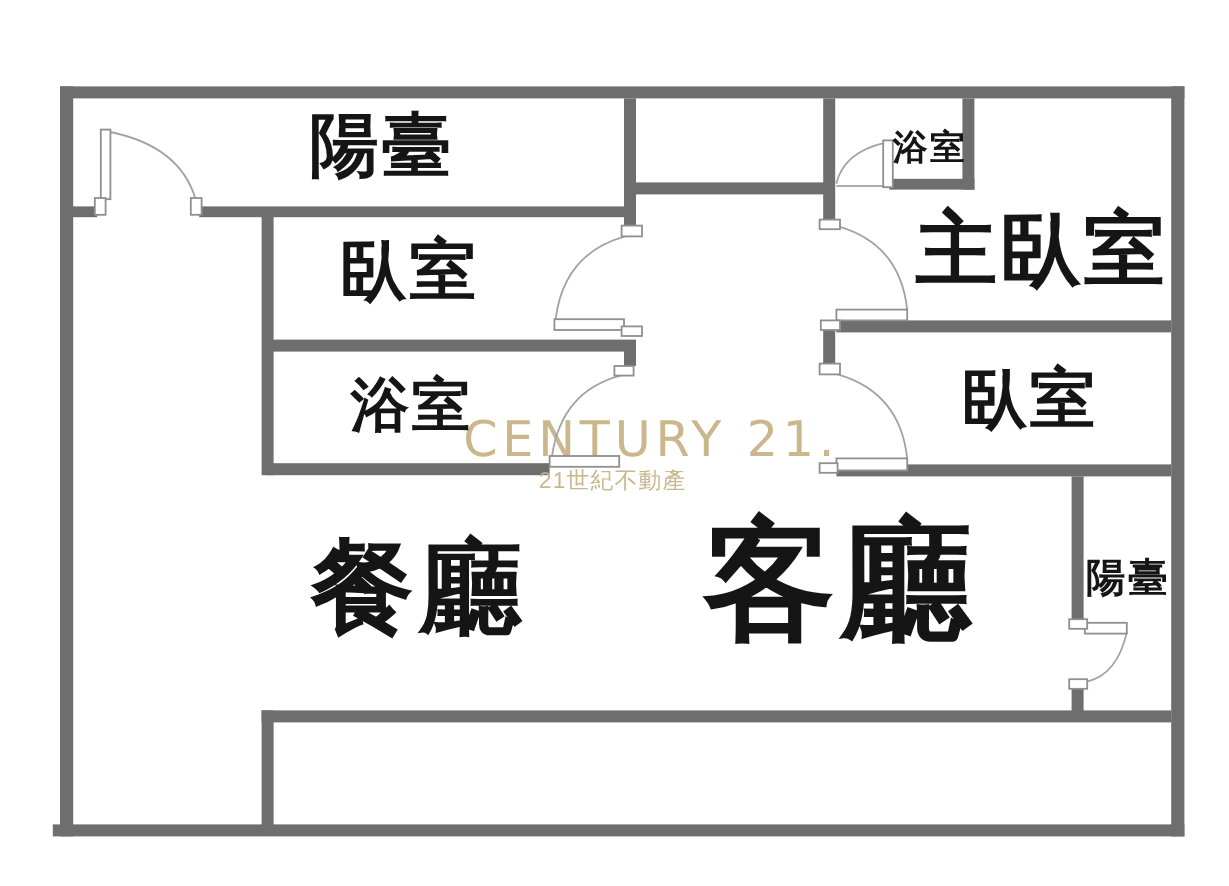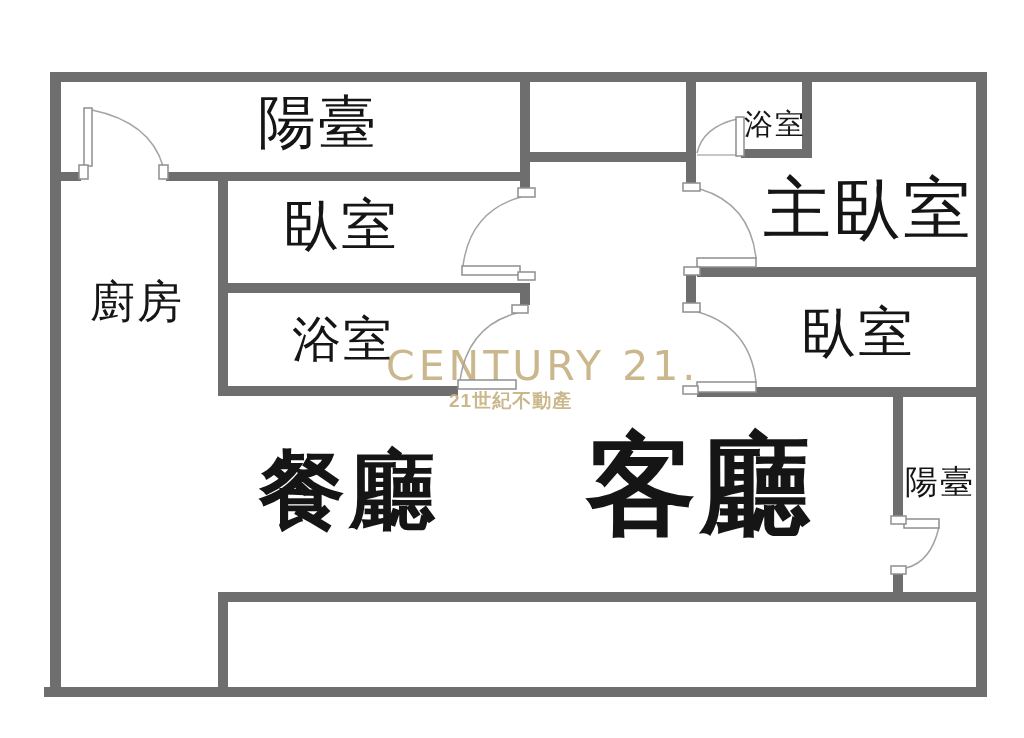--- a/index.html
+++ b/index.html
@@ -3,35 +3,35 @@
 <meta charset="utf-8">
 <style>
   html,body{margin:0;padding:0;background:#ffffff;}
   .plan{
     position:relative;width:1024px;height:738px;background:#ffffff;
     font-family:"Liberation Sans","DejaVu Sans",sans-serif;overflow:hidden;
   }
   .wall{position:absolute;background:var(--wall,#6e6e6e);}
   .label{
     position:absolute;color:var(--label,#151515);white-space:nowrap;
-    transform:translate(-50%,-50%);font-weight:400;letter-spacing:2px;line-height:1;
+    transform:translate(-50%,-50%);font-weight:700;letter-spacing:2px;line-height:1;
   }
   .label.big{font-weight:700;letter-spacing:4px;}
   .doors{position:absolute;left:0;top:0;}
   .da{fill:none;stroke:var(--doorline,#a3a3a3);stroke-width:1.5;}
   .df{fill:#ffffff;stroke:#8f8f8f;stroke-width:1.5;}
   .sill{stroke:#8f8f8f;stroke-width:1.2;}
   .wm-brand{
     position:absolute;left:356px;top:342px;font-size:41px;font-weight:normal;
     letter-spacing:4px;color:var(--wm,#c6b183);opacity:.92;white-space:nowrap;
     font-family:"DejaVu Sans","Liberation Sans",sans-serif;
     margin-left:30px;
   }
   .wm-tagline{
-    position:absolute;left:449px;top:388px;font-size:19px;font-weight:bold;
+    position:absolute;left:449px;top:388px;font-size:19px;font-weight:normal;
     letter-spacing:1px;color:var(--wm,#c6b183);opacity:.92;white-space:nowrap;
   }
 </style>
 </head>
 <body>
 
 <div class="plan">
 
   <div class="wall" style="left:50px;top:72px;width:937px;height:10px"></div>
   <div class="wall" style="left:50px;top:72px;width:11px;height:625px"></div>
@@ -87,21 +87,20 @@
     <rect class="df" x="683" y="183" width="17" height="8"></rect>
     <rect class="df" x="684" y="267" width="16" height="8"></rect>
     <rect class="df" x="683" y="303" width="17" height="9"></rect>
     <rect class="df" x="683" y="386" width="15" height="8"></rect>
     <rect class="df" x="891" y="516" width="15" height="8"></rect>
     <rect class="df" x="891" y="566" width="15" height="8"></rect>
   </svg>
 
   <div class="label" style="left:318px;top:122px;font-size:58px">陽臺</div>
   <div class="label" style="left:341px;top:225px;font-size:56px">臥室</div>
-  <div class="label" style="left:137px;top:301px;font-size:45px">廚房</div>
   <div class="label" style="left:343px;top:339px;font-size:49px">浴室</div>
   <div class="label" style="left:775px;top:124px;font-size:29px">浴室</div>
   <div class="label" style="left:868px;top:208px;font-size:68px">主臥室</div>
   <div class="label" style="left:858px;top:332px;font-size:55px">臥室</div>
   <div class="label big" style="left:349px;top:490px;font-size:86px">餐廳</div>
   <div class="label big" style="left:700px;top:485px;font-size:110px">客廳</div>
   <div class="label" style="left:940px;top:481px;font-size:33px">陽臺</div>
 
 </div>
 

